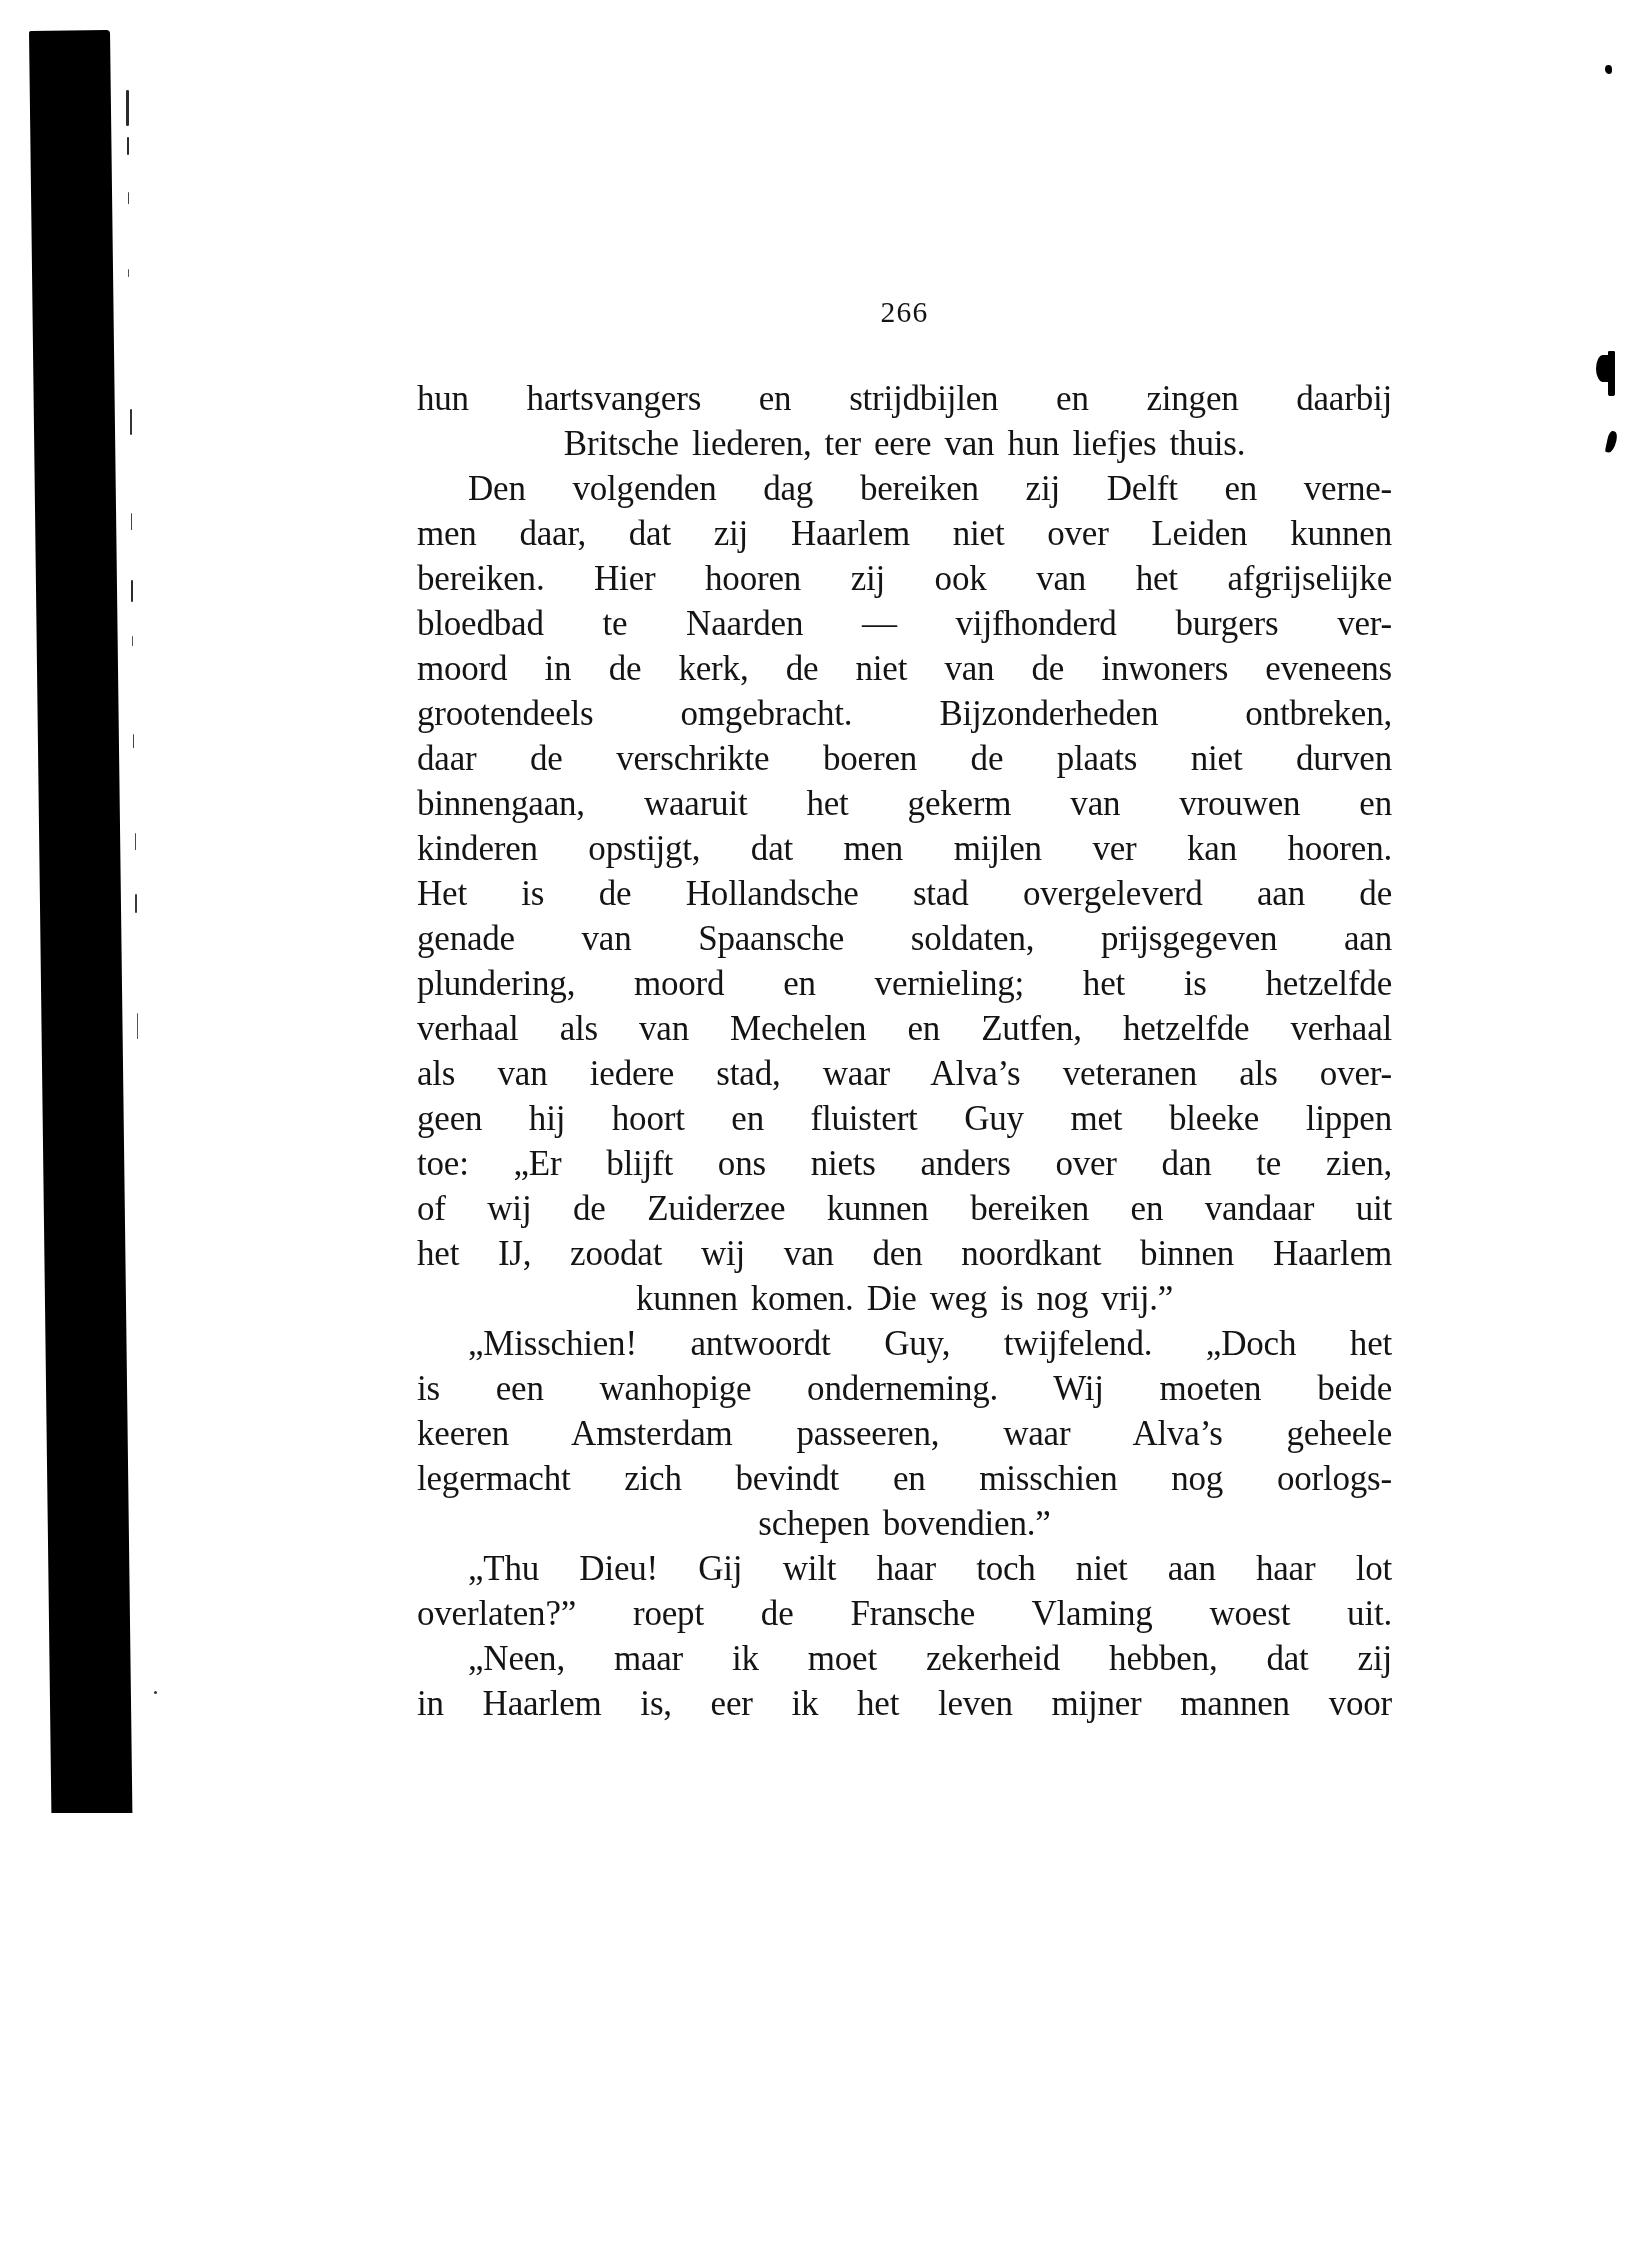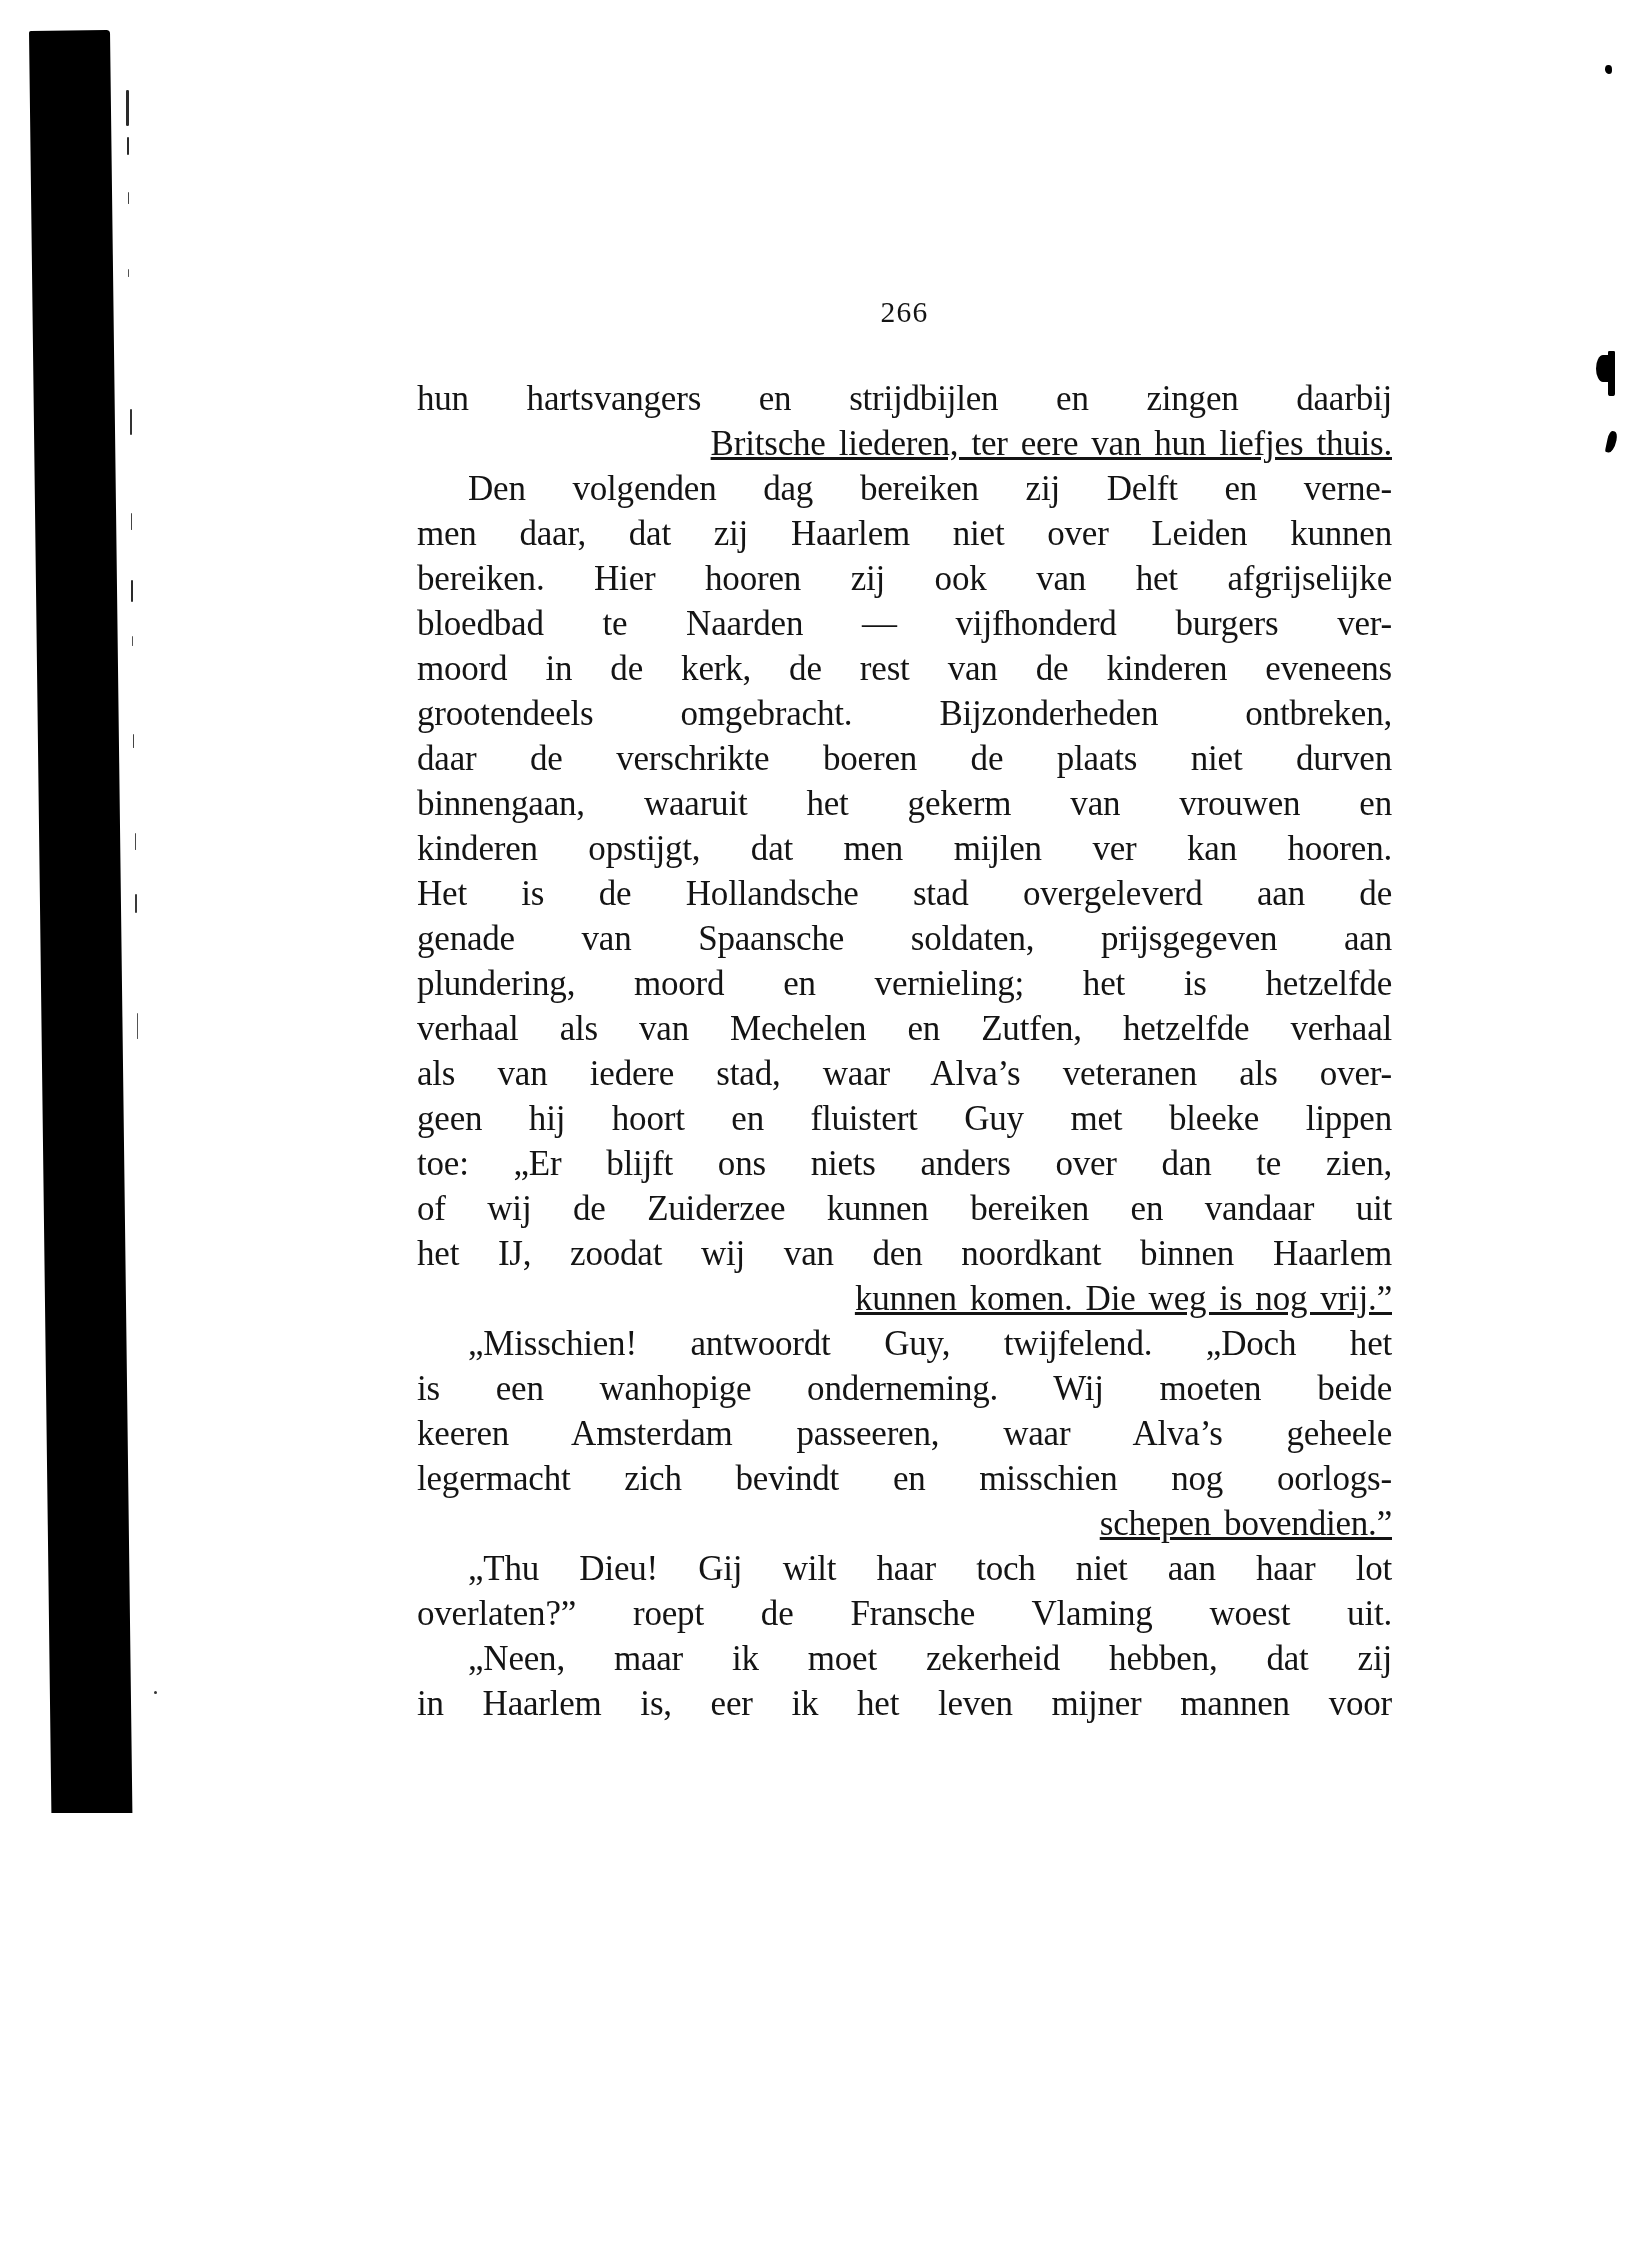--- a/index.html
+++ b/index.html
@@ -39,21 +39,21 @@
     position:absolute;left:417px;top:376px;width:975px;
     font-size:35px;
     letter-spacing:-0.2px;
     word-spacing:4.5px;
   }
   .line{
     height:45px;line-height:45px;
     text-align:justify;text-align-last:justify;
     white-space:normal;
   }
-  .line.nat{text-align:right;text-align-last:auto;text-decoration:underline;}
+  .line.nat{text-align:center;text-align-last:auto;}
   .line.ind{text-indent:51px;}
 
   
   .dash{position:absolute;background:#2a2a2a;border-radius:1.3px;}
 
   
   .ink-dot{
     position:absolute;left:1605px;top:65px;width:7px;height:9px;
     background:#000;border-radius:50% 50% 45% 55%;
   }
@@ -122,21 +122,21 @@
 
   <div class="page-number">266</div>
 
   <div class="text-block">
     <div class="line">hun hartsvangers en strijdbijlen en zingen daarbij</div>
     <div class="line nat">Britsche liederen, ter eere van hun liefjes thuis.</div>
     <div class="line ind">Den volgenden dag bereiken zij Delft en verne-</div>
     <div class="line">men daar, dat zij Haarlem niet over Leiden kunnen</div>
     <div class="line">bereiken. Hier hooren zij ook van het afgrijselijke</div>
     <div class="line">bloedbad te Naarden — vijfhonderd burgers ver-</div>
-    <div class="line">moord in de kerk, de rest van de kinderen eveneens</div>
+    <div class="line">moord in de kerk, de niet van de inwoners eveneens</div>
     <div class="line">grootendeels omgebracht. Bijzonderheden ontbreken,</div>
     <div class="line">daar de verschrikte boeren de plaats niet durven</div>
     <div class="line">binnengaan, waaruit het gekerm van vrouwen en</div>
     <div class="line">kinderen opstijgt, dat men mijlen ver kan hooren.</div>
     <div class="line">Het is de Hollandsche stad overgeleverd aan de</div>
     <div class="line">genade van Spaansche soldaten, prijsgegeven aan</div>
     <div class="line">plundering, moord en vernieling; het is hetzelfde</div>
     <div class="line">verhaal als van Mechelen en Zutfen, hetzelfde verhaal</div>
     <div class="line">als van iedere stad, waar Alva’s veteranen als over-</div>
     <div class="line">geen hij hoort en fluistert Guy met bleeke lippen</div>

